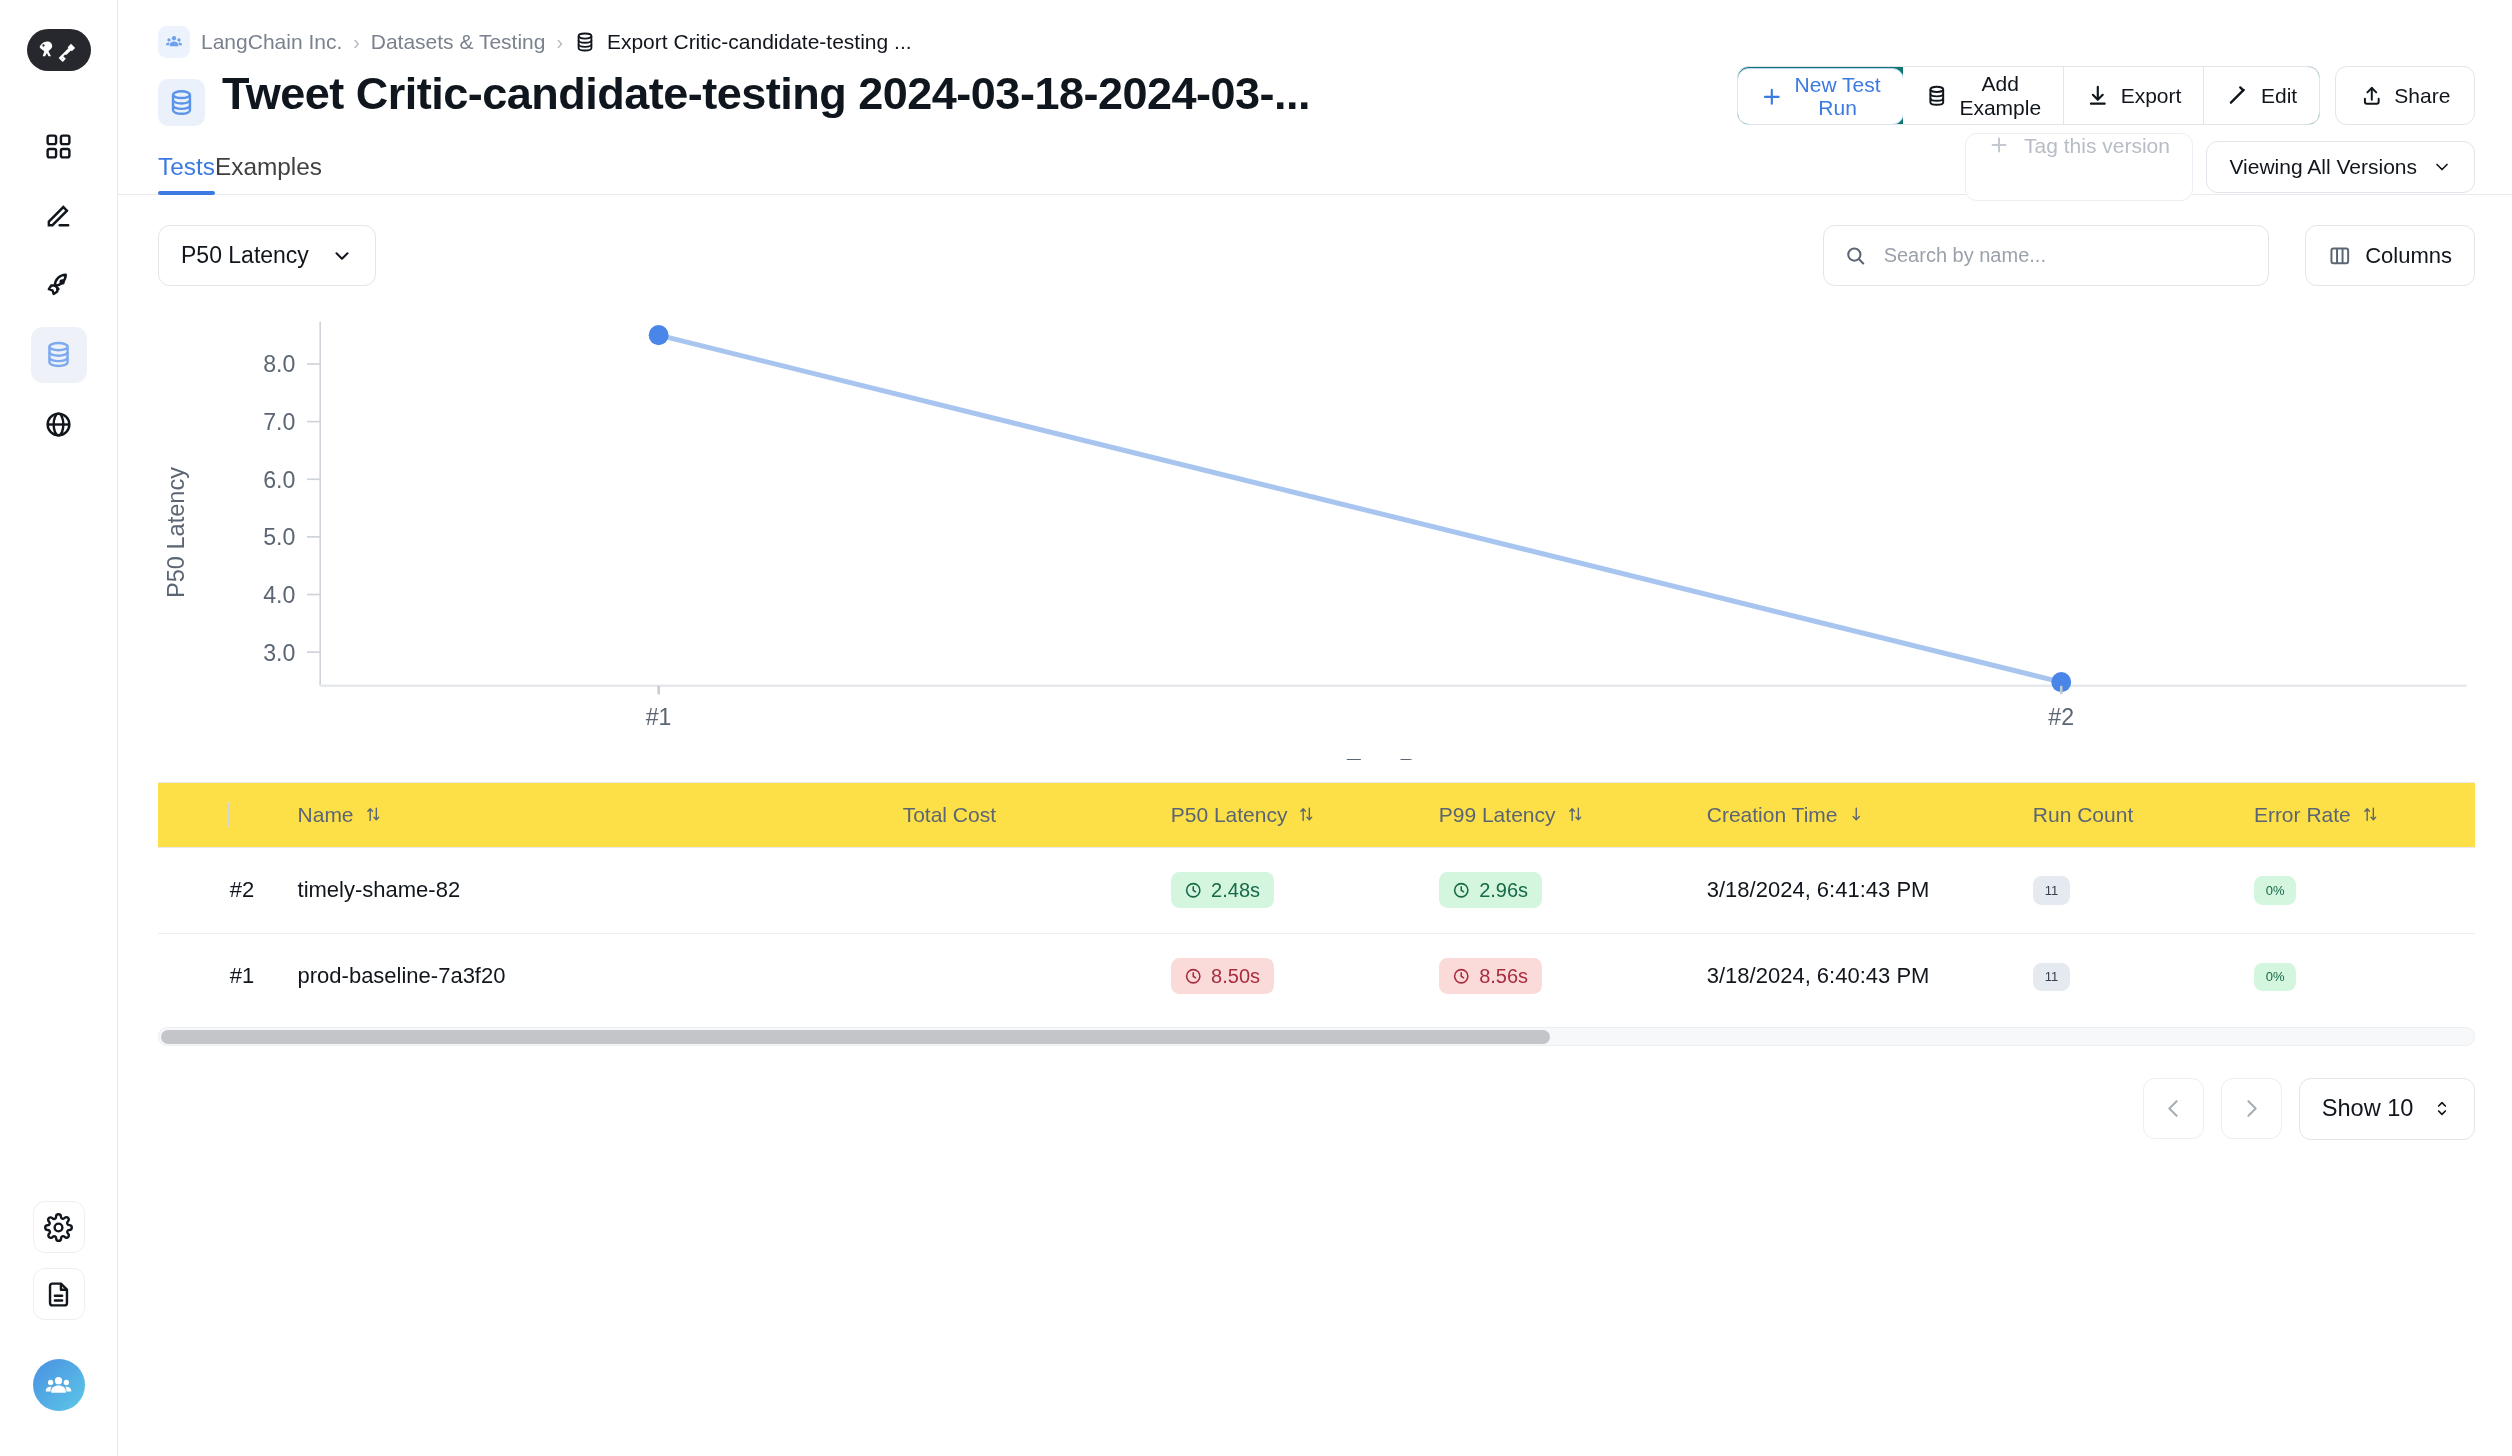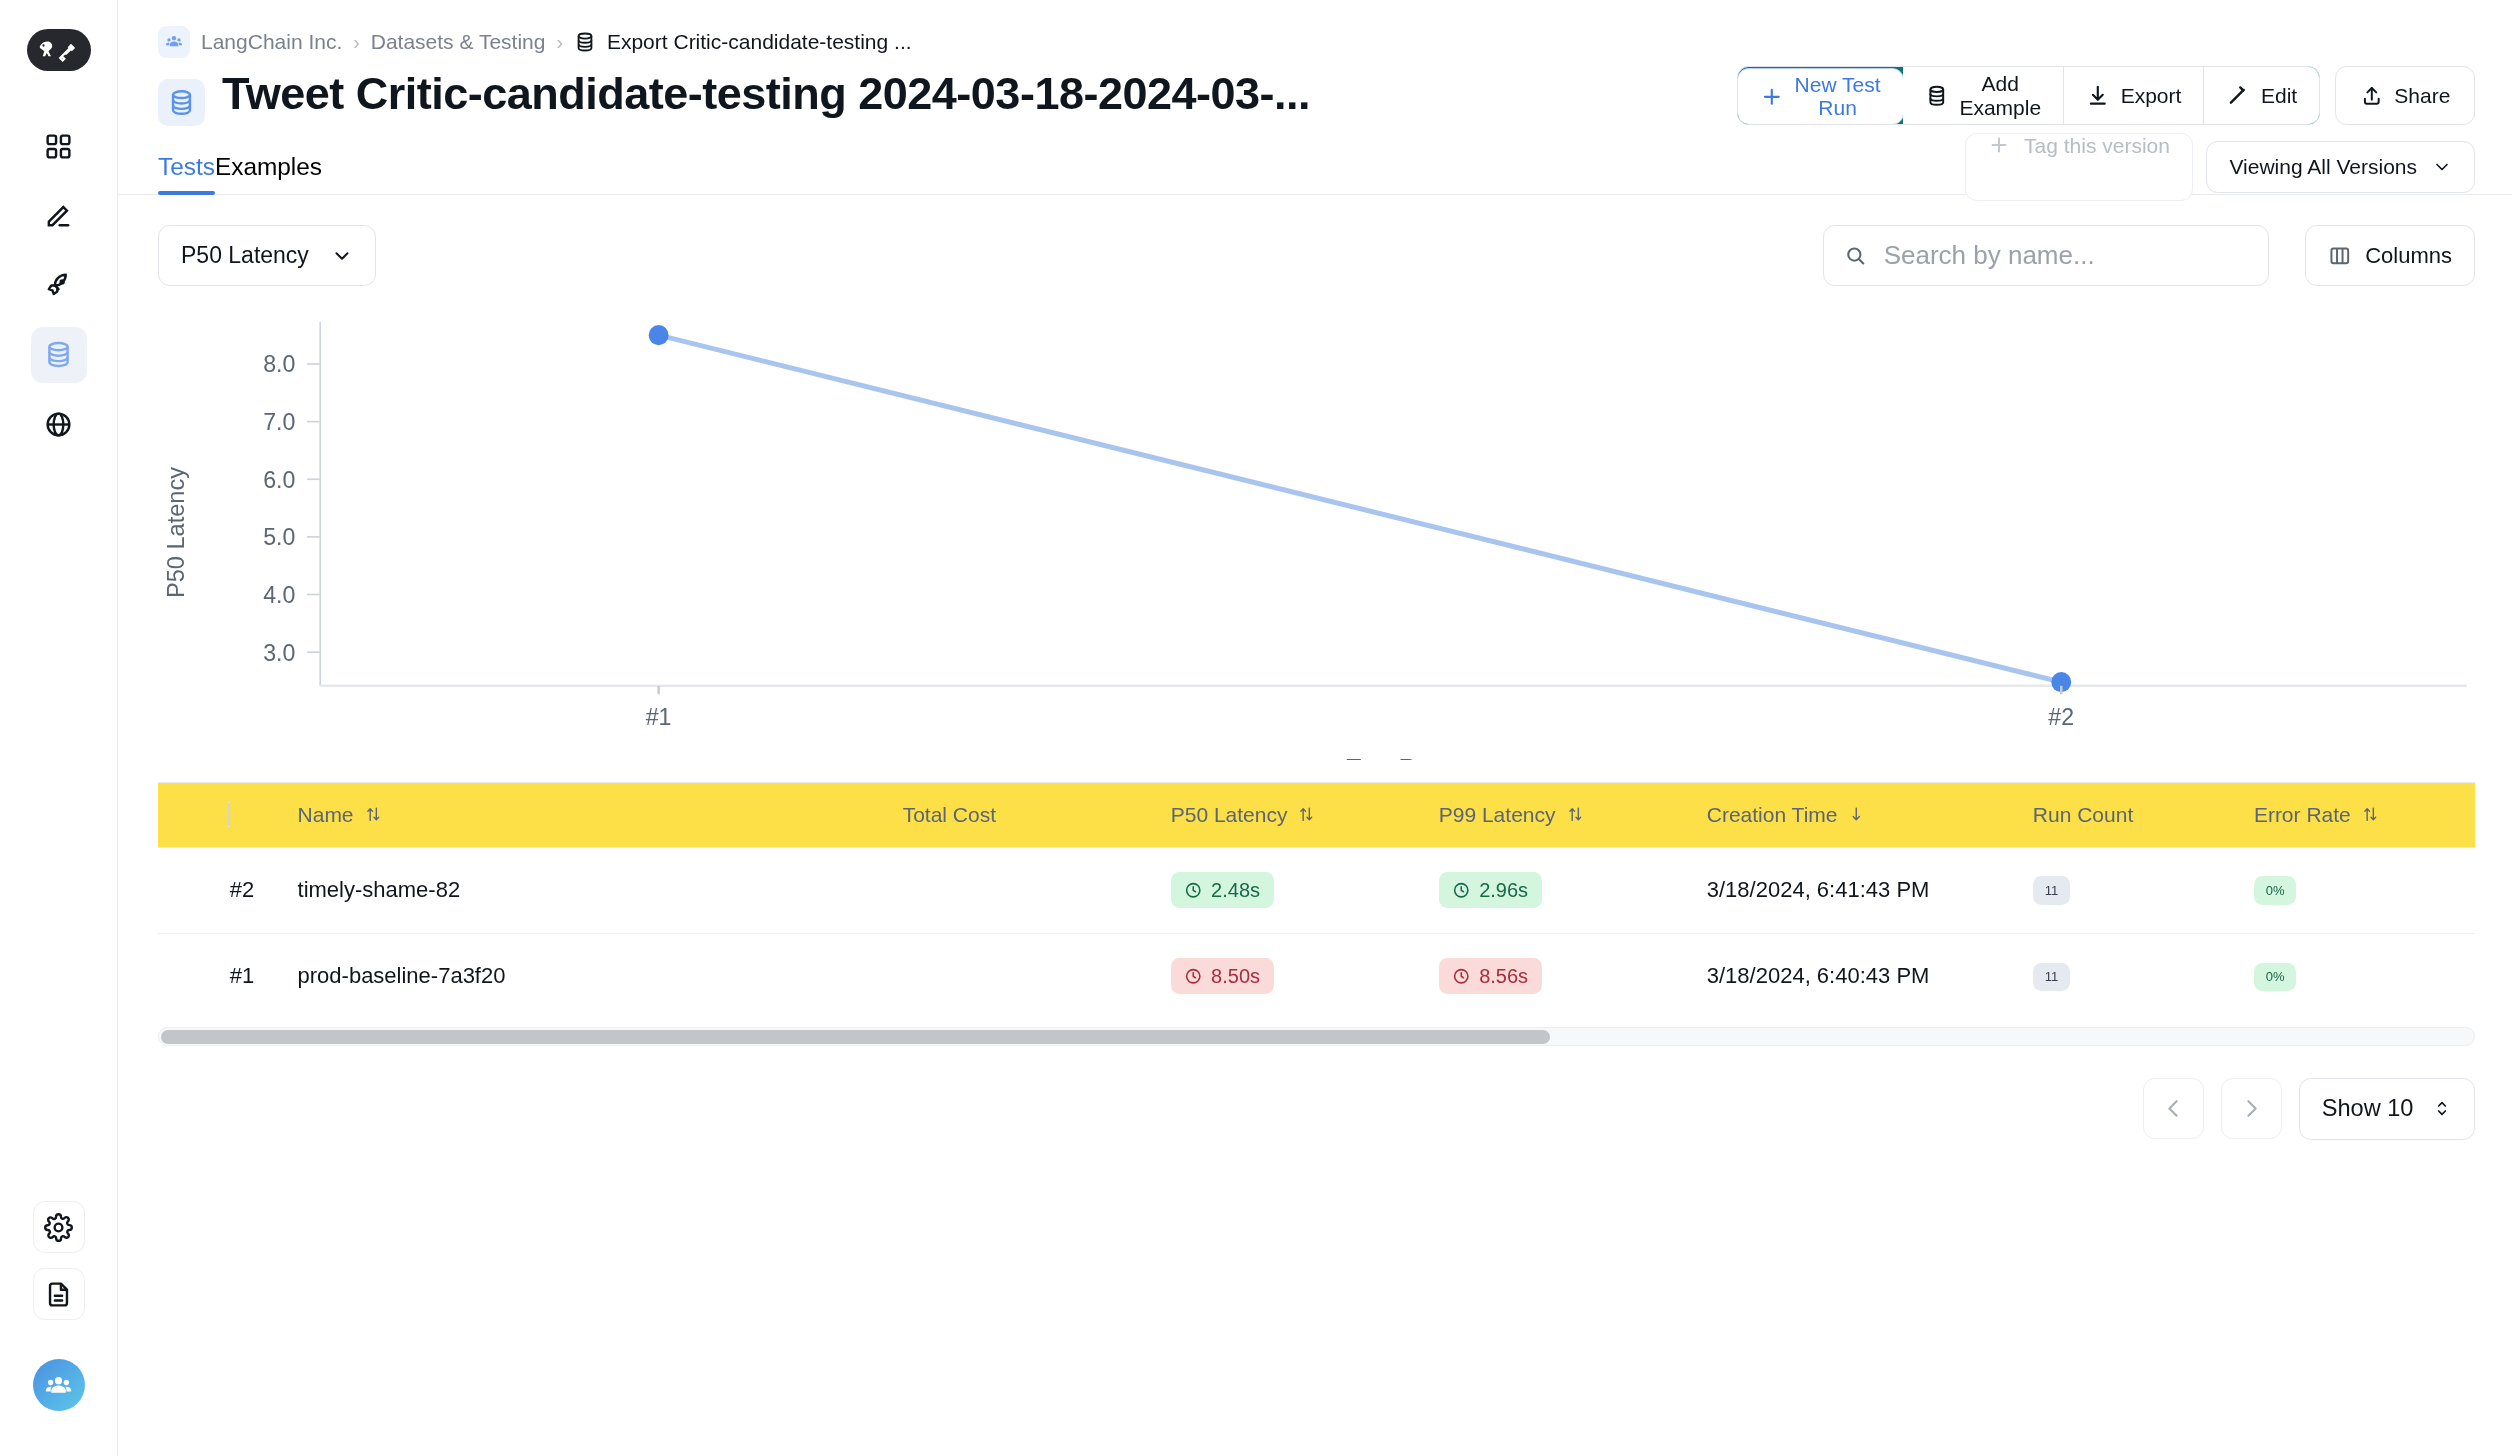--- a/index.html
+++ b/index.html
@@ -116,21 +116,21 @@
     border-radius: 11.8px; background: #fff; cursor: pointer;
   }
 
   
   .tabs {
     display: flex; align-items: flex-end; 
     padding: 22px 0 0 40px; border-bottom: 0.8px solid #e8eaee; height: 69px;
   }
   .tab {
     font-size: 24.4px; padding-bottom: 13.5px; cursor: pointer;
-    color: #000000; font-weight: 400; position: relative;
+    color: #404040; font-weight: 400; position: relative;
   }
   .tab.active { color: #3b7ae0; }
   .tab.active::after {
     content:""; position: absolute; left: 0; right: 0; bottom: -0.8px;
     height: 4.2px; background: #3b7ae0; border-radius: 2.5px;
   }
 
   
   .filter-row {
     display: flex; align-items: center; justify-content: space-between;
@@ -140,21 +140,21 @@
     display: flex; align-items: center; gap: 22px; height: 61px; padding: 0 22px;
     border: 0.8px solid #e1e4e9; border-radius: 11.8px; font-size: 23px;
     color: #11161d; background: #fff; cursor: pointer;
   }
   .right-tools { display: flex; align-items: center; gap: 15px; }
   .search-box {
     display: flex; align-items: center; gap: 17px; width: 446px; height: 61px;
     padding: 0 20px; border: 0.8px solid #e1e4e9; border-radius: 11.8px; background: #fff;
   }
   .search-box input {
-    border: none; outline: none; font-size: 26px; color: #11161d;
+    border: none; outline: none; font-size: 20px; color: #11161d;
     background: transparent; width: 100%; font-family: "Liberation Sans", sans-serif;
   }
   .search-box input::placeholder { color: #9ba1ab; }
   .columns-btn {
     display: flex; align-items: center; gap: 13.5px; height: 61px; padding: 0 22px;
     border: 0.8px solid #e1e4e9; border-radius: 11.8px; font-size: 22px;
     color: #11161d; background: #fff; cursor: pointer; margin-left: 21px;
   }
 
   

